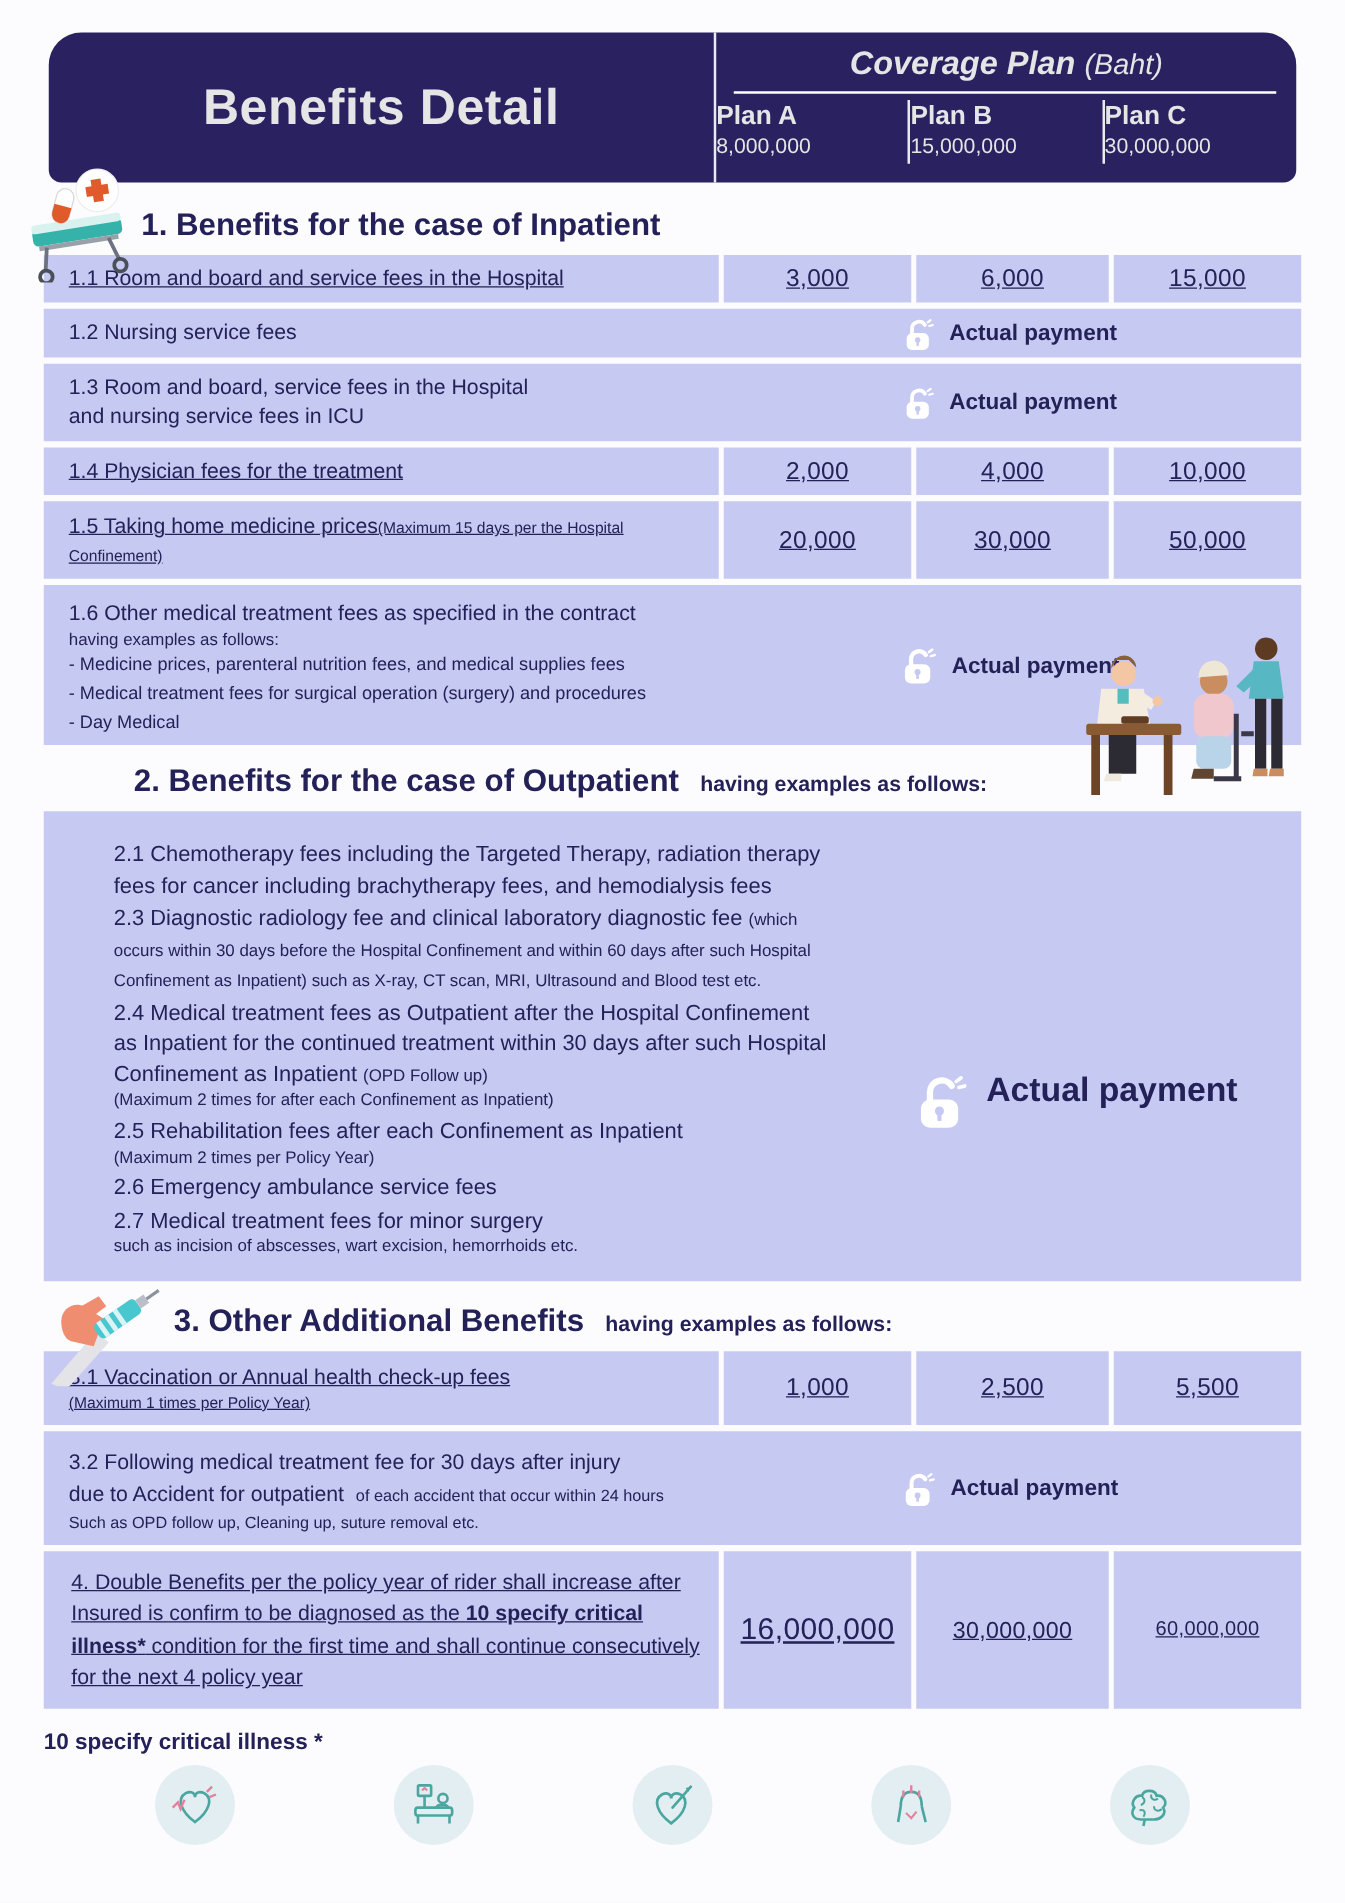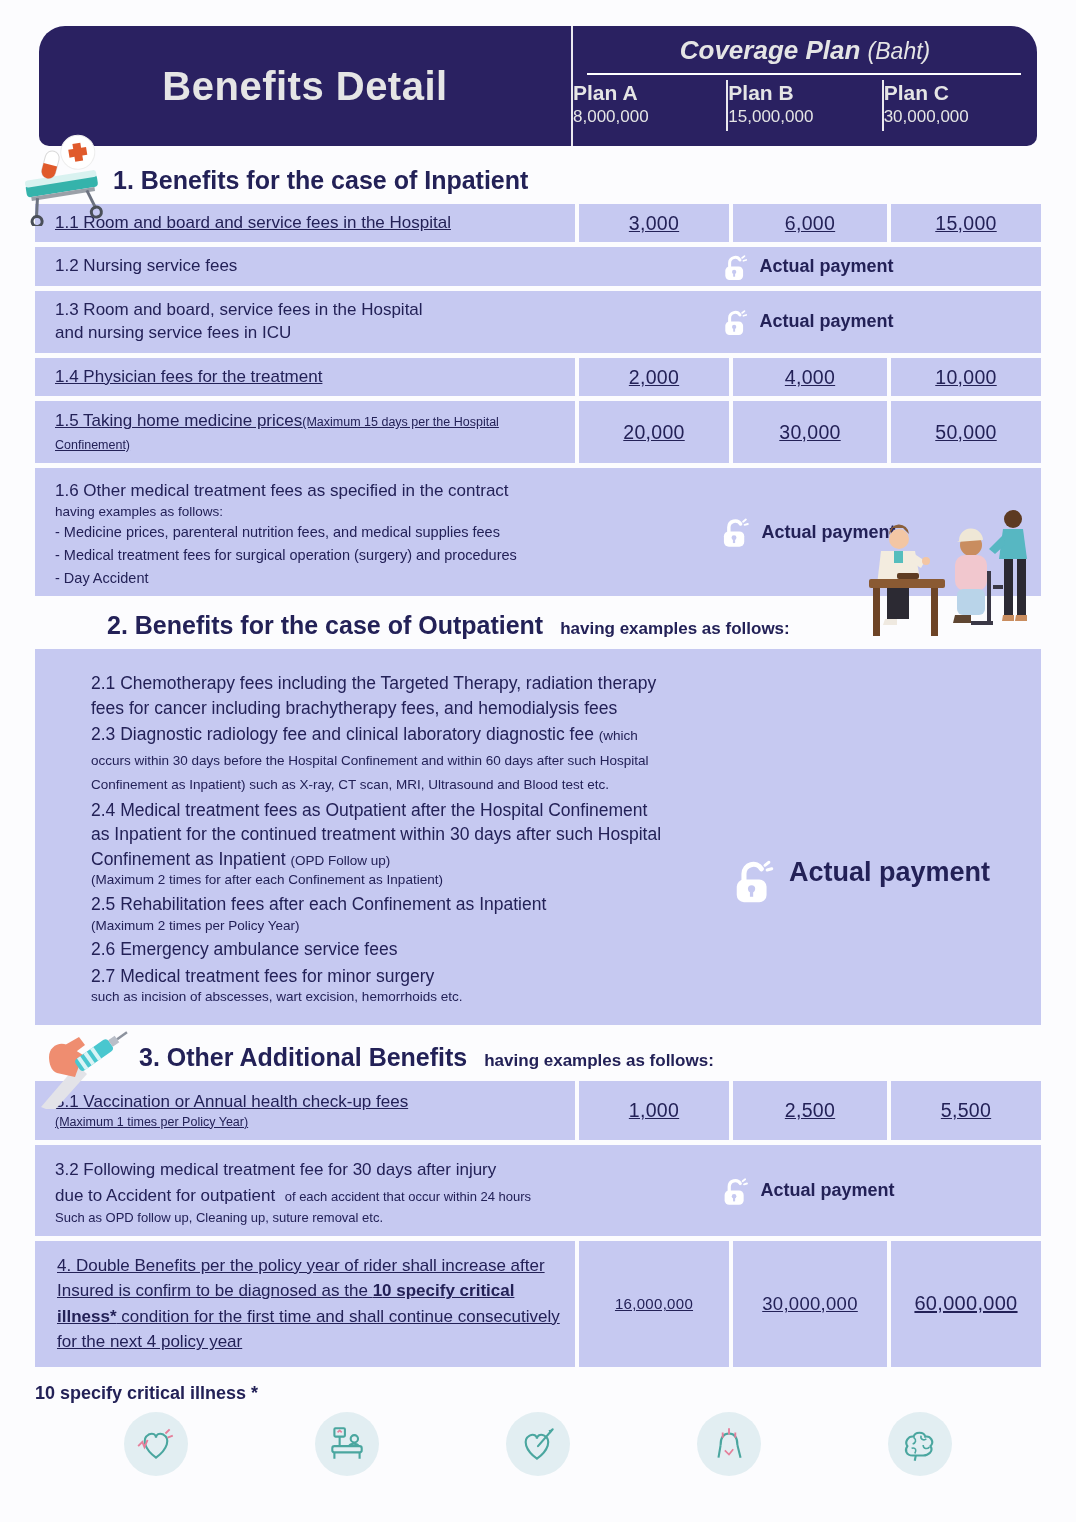--- a/index.html
+++ b/index.html
@@ -164,21 +164,21 @@
     <div class="cell val">50,000</div>
   </div>
 
   <div class="mrow" style="min-height:128px;">
     <div class="lbl" style="display:block; padding-top:12px;">
       <div>1.6 Other medical treatment fees as specified in the contract</div>
       <div class="sm" style="font-size:13.5px;">having examples as follows:</div>
       <div class="bullets">
         <div>- Medicine prices, parenteral nutrition fees, and medical supplies fees</div>
         <div>- Medical treatment fees for surgical operation (surgery) and procedures</div>
-        <div>- Day Accident</div>
+        <div>- Day Medical</div>
       </div>
     </div>
     <div class="actual" style="align-items:center;">
       <span>
         <svg width="30" height="32" viewBox="0 0 24 26">
           <path d="M7 13 V9.2 a5.2 5.2 0 0 1 9.6-2.7" stroke="#fff" stroke-width="2.8" fill="none" stroke-linecap="round"></path>
           <path d="M18.6 4.6 l2.2-1.7 M19.8 7.2 l2.6-.7" stroke="#fff" stroke-width="1.6" stroke-linecap="round"></path>
           <rect x="3" y="12.5" width="16.5" height="12.5" rx="4" fill="#fff"></rect>
           <circle cx="11.2" cy="17.6" r="2" fill="#c6c9f1"></circle>
             <rect x="10.3" y="18" width="1.8" height="4" fill="#c6c9f1"></rect>
@@ -302,23 +302,23 @@
         </svg>
       </span>
       <span>Actual payment</span>
     </div>
   </div>
 
   <div class="vrow">
     <div class="cell lbl" style="display:block; padding:12px 14px 12px 22px; line-height:1.5;">
       <span>4. Double Benefits per the policy year of rider shall increase after Insured is confirm to be diagnosed as the </span><b>10 specify critical illness*</b><span> condition for the first time and shall continue consecutively for the next 4 policy year</span>
     </div>
-    <div class="cell val" style="font-size:15px;">16,000,000</div>
+    <div class="cell val" style="font-size:24px;">16,000,000</div>
     <div class="cell val" style="font-size:18.5px;">30,000,000</div>
-    <div class="cell val" style="font-size:20px;">60,000,000</div>
+    <div class="cell val" style="font-size:16px;">60,000,000</div>
   </div>
 
   <div class="cr-title">10 specify critical illness *</div>
 
   <div class="cr-grid">
     <div class="ci">
       <div class="circ">
         <svg width="42" height="42" viewBox="0 0 40 40">
           <path d="M20 33 C9 25 6 15 13 11 c4-2 7 0 7 3 c0-3 3-5 7-3 c7 4 4 14-7 22z" fill="none" stroke="#4aa69f" stroke-width="2"></path>
           <path d="M3 22 l4-4 2 5 3-7" fill="none" stroke="#e57f9b" stroke-width="1.8"></path>

